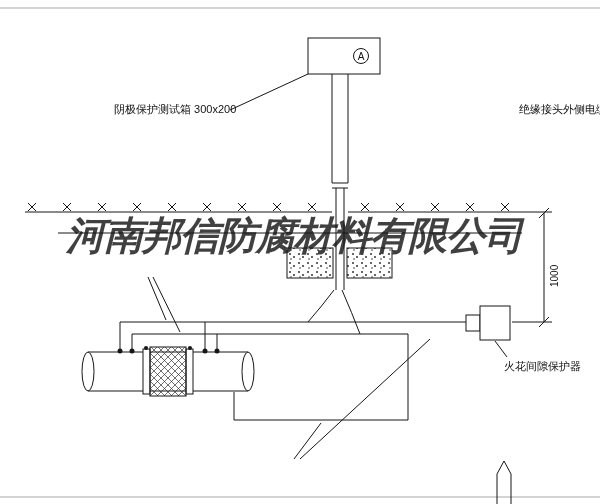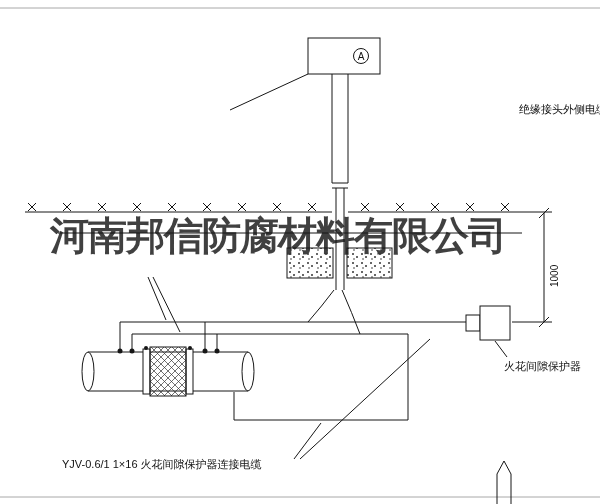--- a/index.html
+++ b/index.html
@@ -9,23 +9,23 @@
   }
   .canvas svg{position:absolute;left:0;top:0;}
   .lbl{
     position:absolute;font-size:11px;color:#111;white-space:nowrap;
     font-family:"Liberation Sans","DejaVu Sans",sans-serif;line-height:14px;
   }
   .dim{
     font-size:10px;transform:rotate(-90deg);transform-origin:0 0;
   }
   .watermark{
-    position:absolute;left:50px;top:209px;font-size:39px;font-weight:700;
+    position:absolute;left:66px;top:209px;font-size:39px;font-weight:700;
     color:#1f1f1f;opacity:.85;white-space:nowrap;letter-spacing:-1px;
-    font-family:"DejaVu Serif","Liberation Serif",serif;pointer-events:none;
+    font-family:"DejaVu Serif","Liberation Serif",serif;pointer-events:none;font-style:italic;
   }
   .drawline{stroke:#161616;stroke-width:1;fill:none;}
   .thin{stroke:#a8a8a8;stroke-width:1;fill:none;}
   .fillw{fill:#ffffff;stroke:#161616;stroke-width:1;}
   .dot{fill:#161616;stroke:none;}
   .metertext{font-size:10px;fill:#111;text-anchor:middle;
     font-family:"Liberation Sans","DejaVu Sans",sans-serif;}
 </style>
 </head>
 <body>
@@ -128,23 +128,23 @@
       <path d="M148,277 L166,320 M153,277 L180,332" class="drawline"></path>
       <path d="M294,459 L321,423 M300,459 L430,339" class="drawline"></path>
       <path d="M495,341 L507,357" class="drawline"></path>
     </g>
 
     <g>
       <path d="M497,474 V504 M511,474 V504 M497,474 L504,461 L511,474" class="drawline"></path>
     </g>
   </svg>
 
+  <div class="lbl" style="left:114px;top:102px">阴极保护测试箱 300x200</div>
 
   <div class="lbl" style="left:519px;top:102px">绝缘接头外侧电缆</div>
 
 
-  <div class="lbl" style="left:62px;top:457px">YJV-0.6/1 1×16  火花间隙保护器连接电缆</div>
 
   <div class="lbl" style="left:504px;top:359px">火花间隙保护器</div>
 
   <div class="lbl dim" style="left:548px;top:287px">1000</div>
 
 </div>
 
 </body></html>

